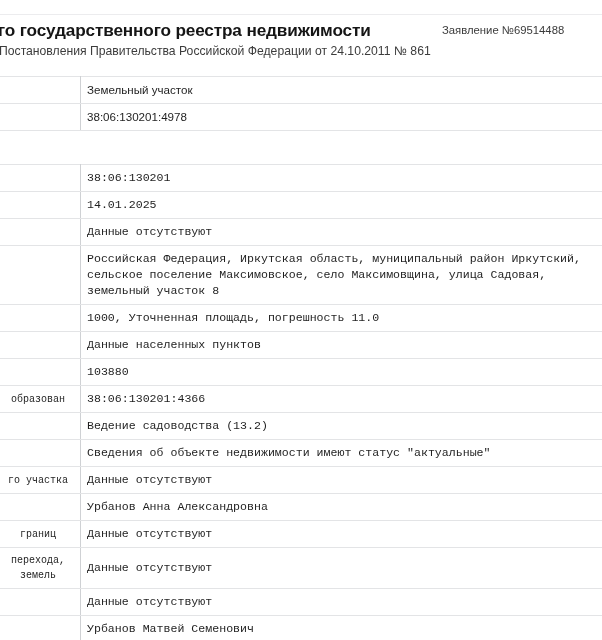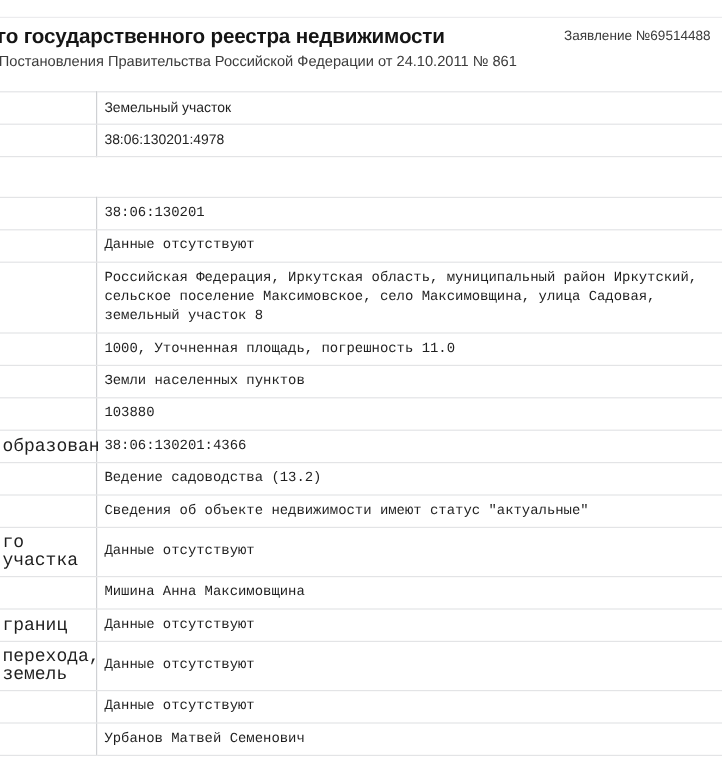--- a/index.html
+++ b/index.html
@@ -35,21 +35,21 @@
     position: absolute;
     left: -2px; top: 3px;
     font-size: 17.2px;
     font-weight: bold;
     letter-spacing: -0.15px;
     white-space: nowrap;
     color: #151515;
   }
   .doc-appno {
     position: absolute;
-    left: 470px; top: 7px;
+    left: 442px; top: 7px;
     font-size: 11.3px;
     white-space: nowrap;
     color: #3a3a3a;
   }
   .doc-subtitle {
     position: absolute;
     left: -1px; top: 27px;
     font-size: 12.2px;
     white-space: nowrap;
     color: #3c3c3c;
@@ -68,23 +68,23 @@
   .tbl td {
     border-top: 1px solid #e3e4e6;
     border-bottom: 1px solid #e3e4e6;
     padding: 0;
     vertical-align: middle;
     background: #ffffff;
   }
   .tbl td.lbl {
     width: 72px;
     border-right: 1px solid #cfd1d4;
-    text-align: left;
+    text-align: center;
     padding: 5px 6px 5px 2px;
-    font-size: 15px;
+    font-size: 10px;
     color: #1f1f1f;
     line-height: 15px;
   }
   .tbl td.val {
     padding: 5px 6px 5px 6px;
     line-height: 16px;
     color: #1f1f1f;
     word-break: normal;
   }
 
@@ -120,33 +120,37 @@
 </table>
 
 <table class="tbl" id="section-main">
   <tbody>
       <tr class="r-h36">
         <td class="lbl"></td>
         <td class="val">38:06:130201</td>
       </tr>
       <tr class="r-h36">
         <td class="lbl"></td>
+        <td class="val">14.01.2025</td>
+      </tr>
+      <tr class="r-h36">
+        <td class="lbl"></td>
         <td class="val">Данные отсутствуют</td>
       </tr>
       <tr class="r-h36">
         <td class="lbl"></td>
         <td class="val">Российская Федерация, Иркутская область, муниципальный район Иркутский, сельское поселение Максимовское, село Максимовщина, улица Садовая, земельный участок 8</td>
       </tr>
       <tr class="r-h36">
         <td class="lbl"></td>
         <td class="val">1000, Уточненная площадь, погрешность 11.0</td>
       </tr>
       <tr class="r-h36">
         <td class="lbl"></td>
-        <td class="val">Земли населенных пунктов</td>
+        <td class="val">Данные населенных пунктов</td>
       </tr>
       <tr class="r-h36">
         <td class="lbl"></td>
         <td class="val">103880</td>
       </tr>
       <tr class="r-h36">
         <td class="lbl">образован</td>
         <td class="val">38:06:130201:4366</td>
       </tr>
       <tr class="r-h36">
@@ -156,21 +160,21 @@
       <tr class="r-h36">
         <td class="lbl"></td>
         <td class="val">Сведения об объекте недвижимости имеют статус "актуальные"</td>
       </tr>
       <tr class="r-h36">
         <td class="lbl">го участка</td>
         <td class="val">Данные отсутствуют</td>
       </tr>
       <tr class="r-h36">
         <td class="lbl"></td>
-        <td class="val">Мишина Анна Максимовщина</td>
+        <td class="val">Урбанов Анна Александровна</td>
       </tr>
       <tr class="r-h36">
         <td class="lbl">границ</td>
         <td class="val">Данные отсутствуют</td>
       </tr>
       <tr class="r-h36">
         <td class="lbl">перехода,<br>земель</td>
         <td class="val">Данные отсутствуют</td>
       </tr>
       <tr class="r-h36">

